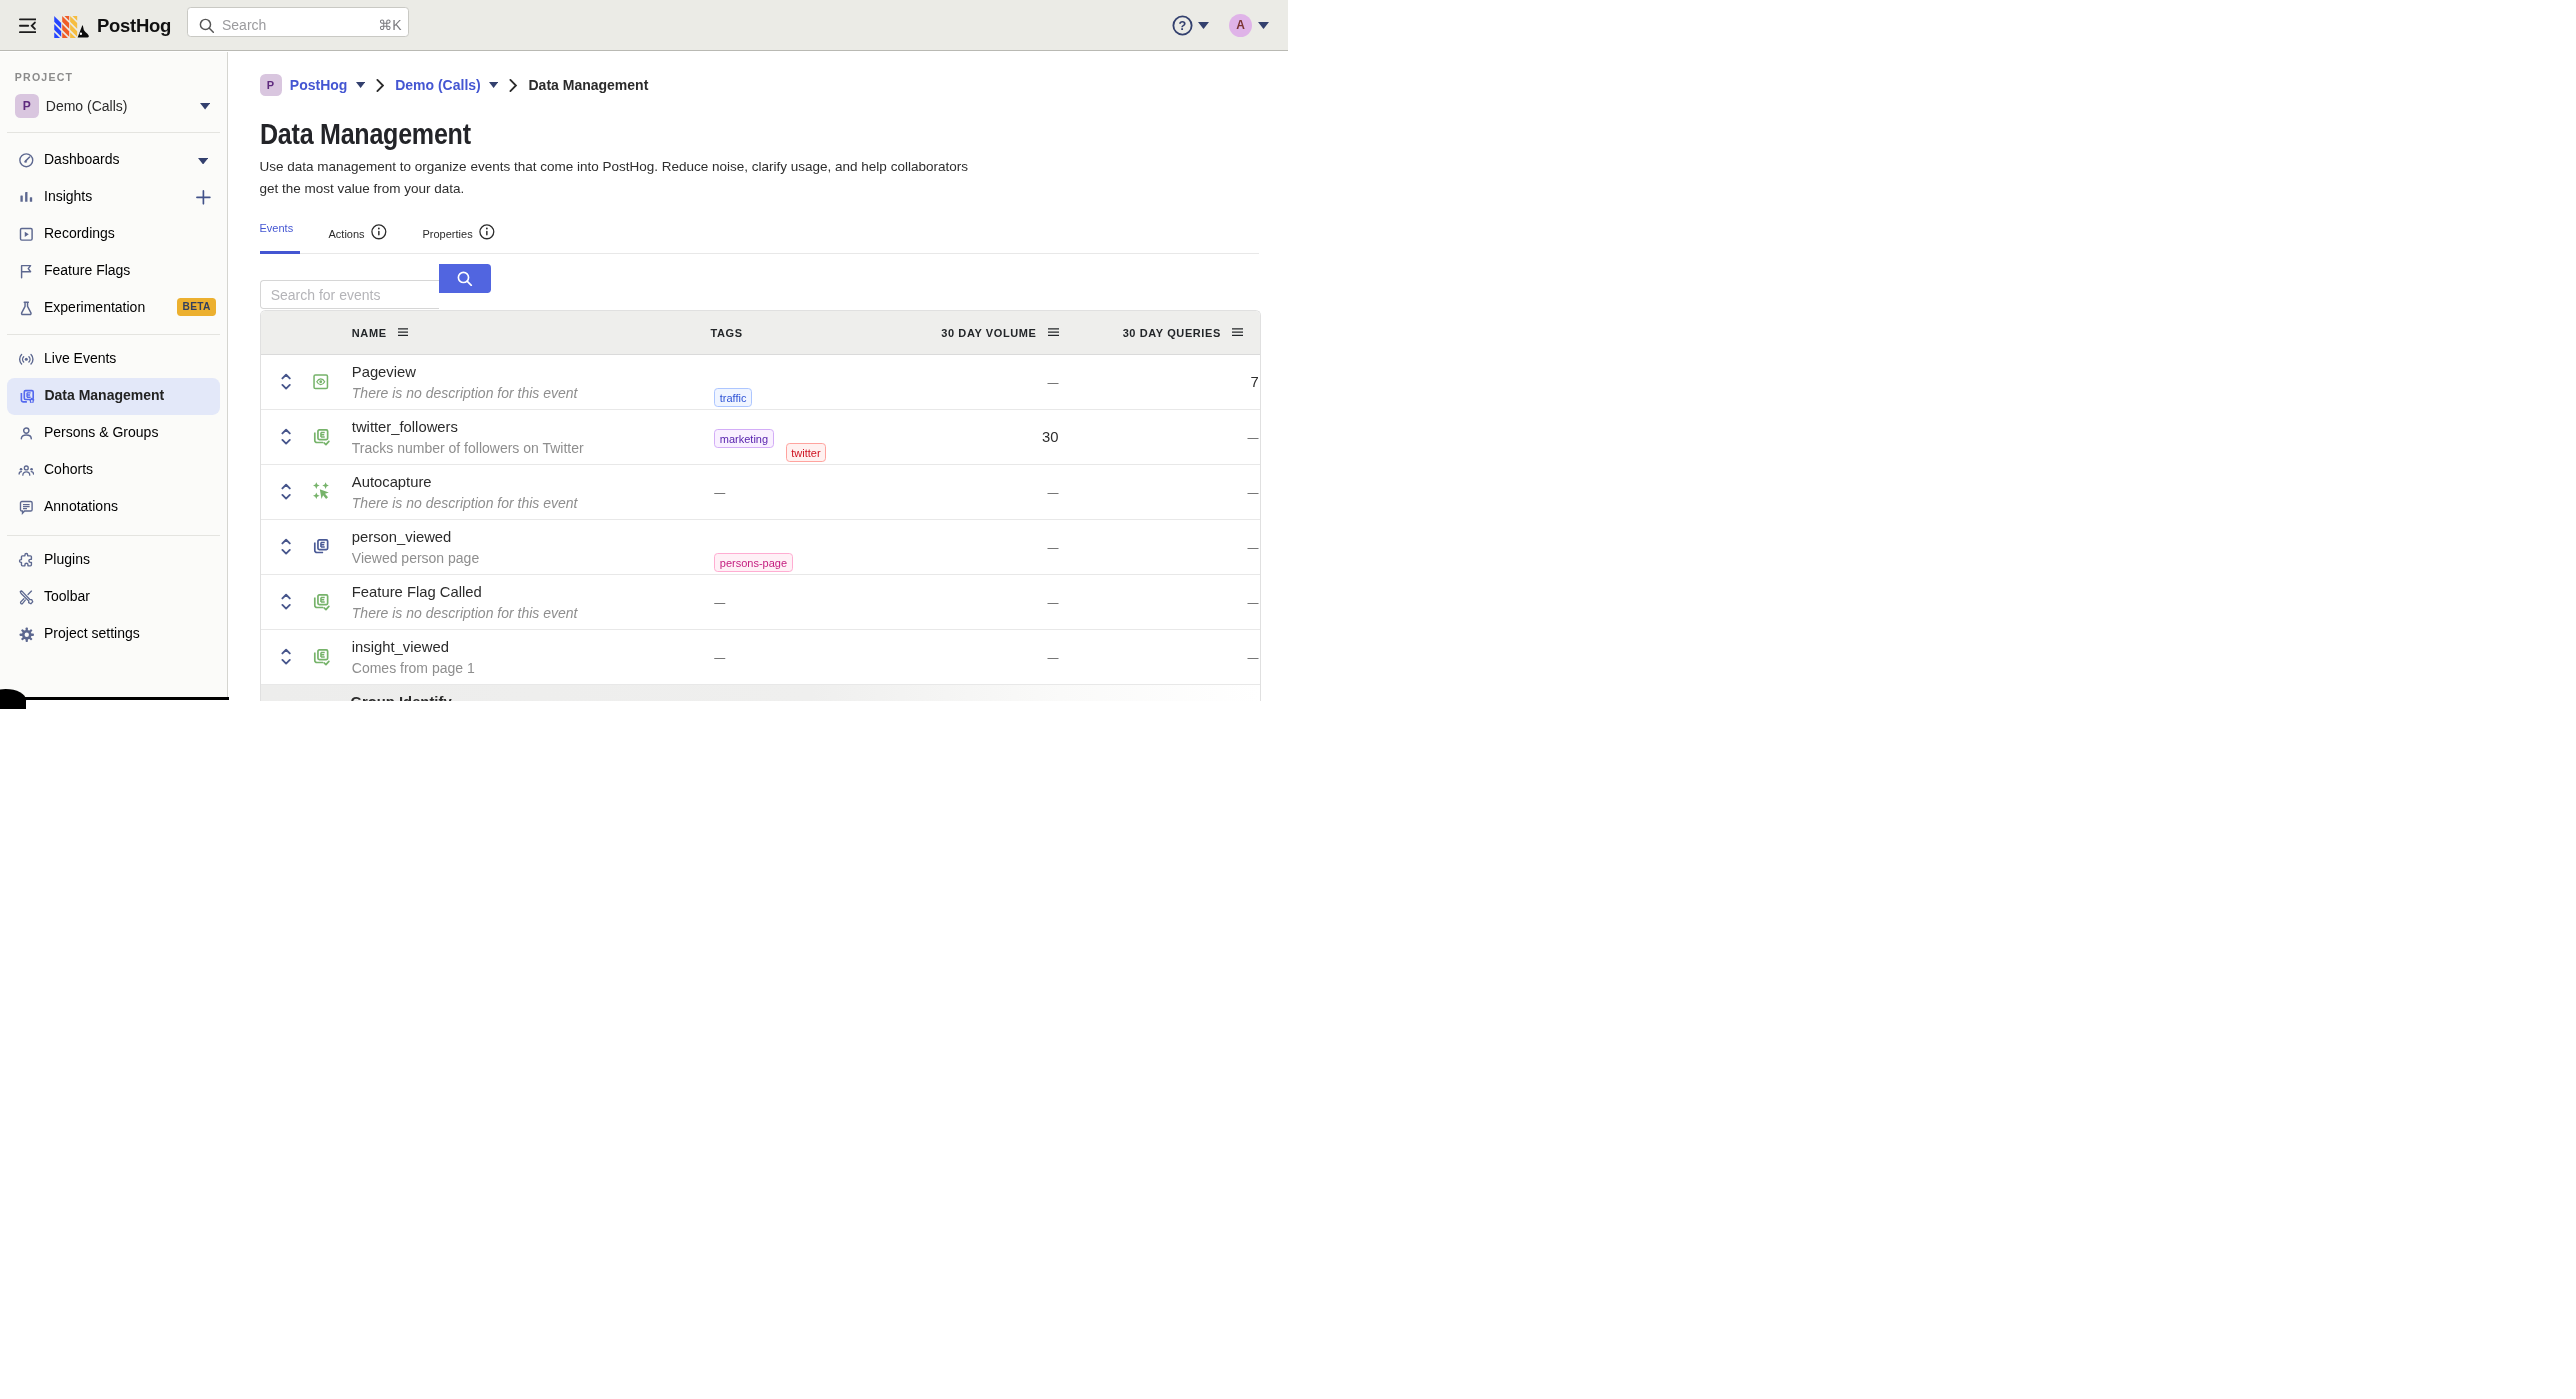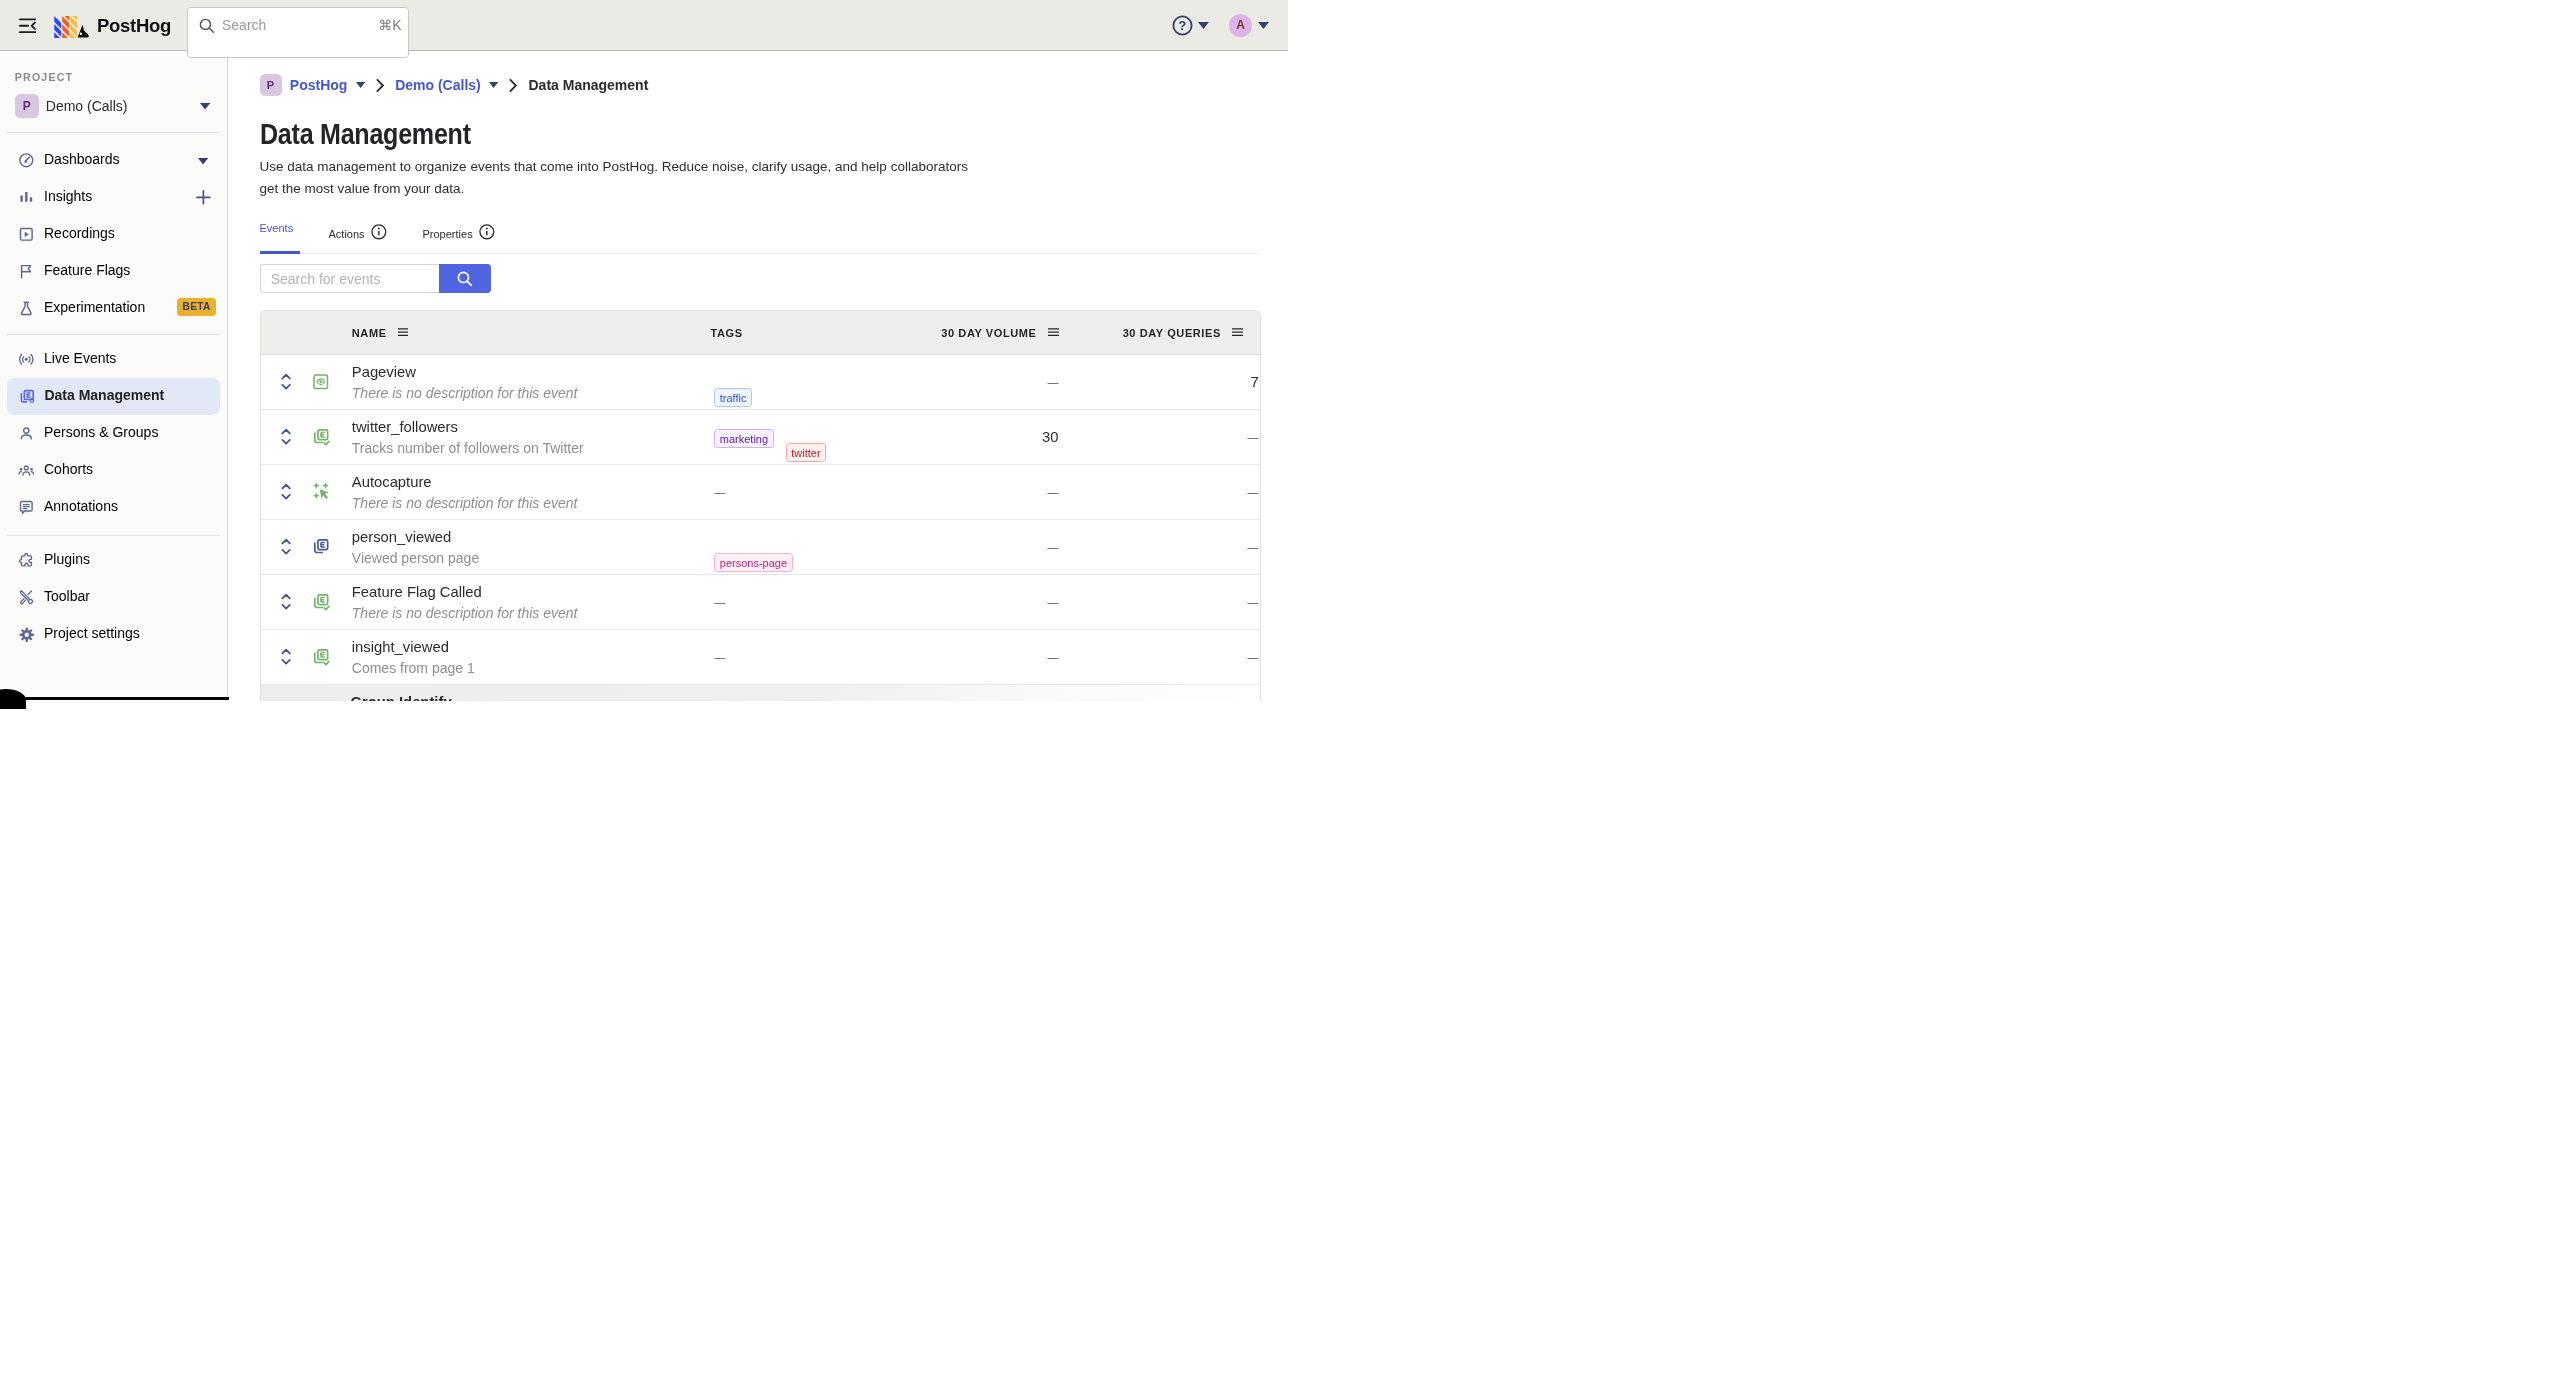--- a/index.html
+++ b/index.html
@@ -6,21 +6,21 @@
 html,body { width:1288px; height:700px; overflow:hidden; background:#fff;
   font-family:"Liberation Sans", sans-serif; color:#2d2d2d; }
 
 
 .topbar { position:fixed; top:0; left:0; width:1288px; height:51px;
   background:#ebebe6; border-bottom:0.9px solid #b9b9b3; z-index:30; }
 .hamb { position:absolute; left:18.5px; top:16.6px; }
 .logo { position:absolute; left:54px; top:15.7px; }
 .logoword { position:absolute; left:97px; top:14.8px; font-size:18.5px; font-weight:bold;
   letter-spacing:-0.3px; color:#111; }
-.searchbox { position:absolute; left:187px; top:7.4px; width:222px; height:51px;
+.searchbox { position:absolute; left:187px; top:7.4px; width:222px; height:30px;
   background:#fff; border:0.9px solid #c9c9c4; border-radius:3.7px; }
 .searchbox .mag { position:absolute; left:11px; top:9.2px; }
 .searchbox .ph { position:absolute; left:34px; top:8.3px; font-size:14px; color:#9b9b9e; }
 .searchbox .kbd { position:absolute; right:6.5px; top:8.3px; font-size:14px; color:#7c7c80; }
 .help { position:absolute; left:1172px; top:14.8px; }
 .caret1 { position:absolute; left:1198px; top:22px; }
 .avatar { position:absolute; left:1229px; top:14px; width:23px; height:23px; border-radius:50%;
   background:#dfb3e8; color:#7a3333; font-size:12px; font-weight:bold;
   text-align:center; line-height:23px; }
 .caret2 { position:absolute; left:1258px; top:22px; }
@@ -63,21 +63,21 @@
   letter-spacing:-0.3px; transform:scaleX(0.85); transform-origin:0 50%; }
 .desc { position:absolute; top:104px; left:30.5px; font-size:13.5px; color:#2e2e2e; line-height:22px; }
 .tabs { position:absolute; top:163px; left:30.5px; width:999px; height:39px;
   border-bottom:0.9px solid #e8e8e8; }
 .tabs .tab { position:absolute; top:7.4px; font-size:11px; color:#2b2b2b; }
 .tabs .tab.active { color:#4456d2; }
 .tabs .un { position:absolute; left:0; top:36px; width:40px; height:2.8px; background:#4456d2; }
 .tabs .info { position:relative; top:1.8px; margin-left:6.5px; }
 
 .evsearch { position:absolute; top:212px; left:30.5px; width:231px; height:29px; }
-.evsearch .inp { position:absolute; left:0; top:0; width:179px; height:29px; background:#fff;
+.evsearch .inp { position:absolute; left:0; top:16px; width:179px; height:29px; background:#fff;
   border:0.9px solid #d6d6d6; border-right:none; border-radius:3.7px 0 0 3.7px; }
 .evsearch .inp span { position:absolute; left:10.2px; top:5.5px; font-size:14px; color:#b4b4b8; }
 .evsearch .btn { position:absolute; left:179px; top:0; width:52px; height:29px; background:#5165e0;
   border-radius:0 3.7px 3.7px 0; }
 .evsearch .btn svg { position:absolute; left:18.5px; top:6.5px; }
 
 
 .tbl { position:absolute; top:258px; left:30.5px; width:1001px; height:391px;
   border:0.9px solid #e0e0e0; border-bottom:none; border-radius:5.5px 5.5px 0 0; overflow:hidden; }
 .trow { display:grid; grid-template-columns:43px 40px 367px 217px 131px 201px; }

